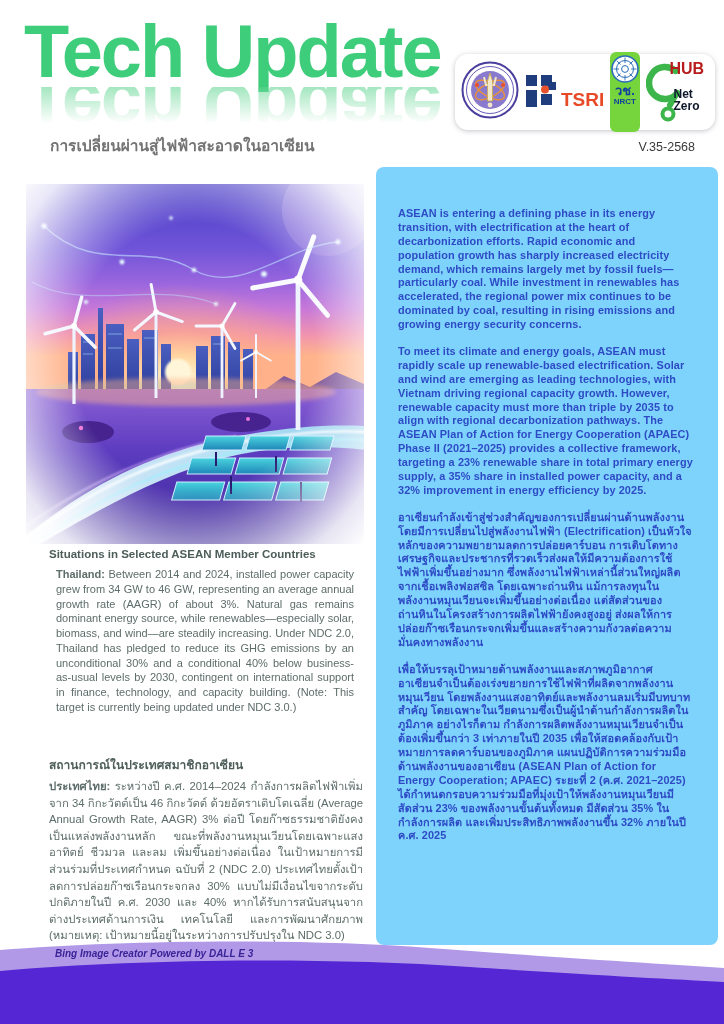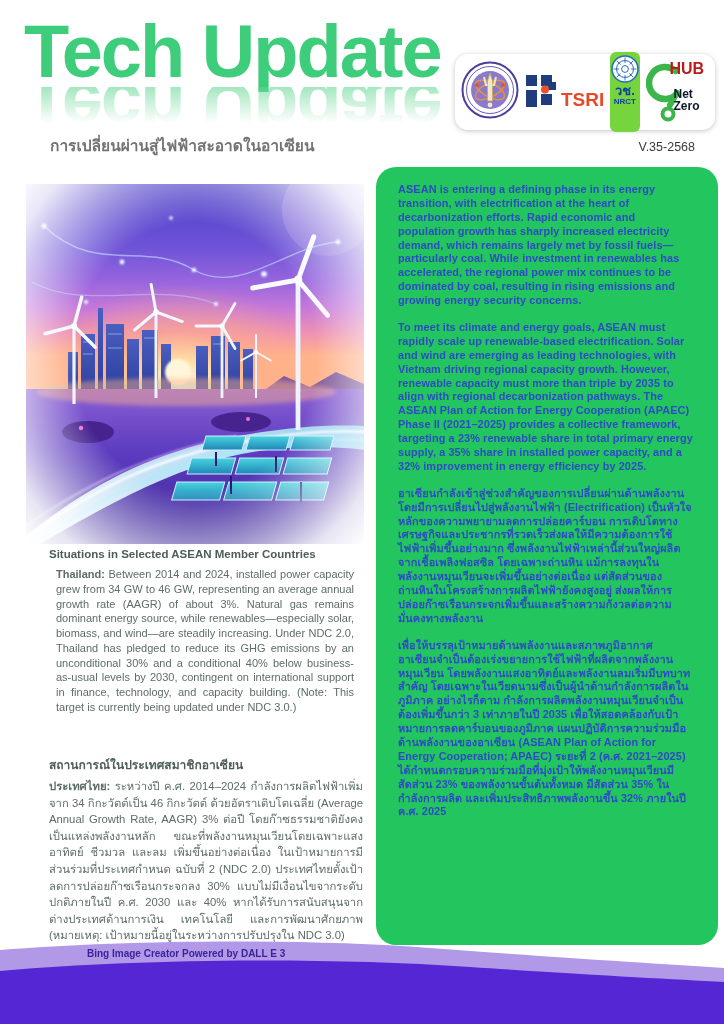--- a/index.html
+++ b/index.html
@@ -41,28 +41,28 @@
     background:radial-gradient(ellipse at 50% 48%, rgba(255,255,255,0) 50%, rgba(255,255,255,.88) 86%, #ffffff 99%);}
   
   .left-col{position:absolute;left:49px;top:548px;width:312px;color:#5d6d6a;}
   .left-heading{font-size:11.5px;font-weight:bold;color:#4d5d59;margin:0 0 3px 0;}
   .left-para-en{font-size:11px;line-height:1.345;text-align:justify;margin:7px;}
   .left-col-th{position:absolute;left:49px;top:755px;width:314px;color:#5d6d6a;}
   .left-heading-th{font-size:12px;font-weight:bold;color:#4d5d59;margin:0 0 4px 0;}
   .left-para-th{font-size:11.3px;line-height:1.47;text-align:justify;margin:0;}
   .lead{font-weight:bold;}
   
-  .right-panel{position:absolute;left:376px;top:167px;width:342px;height:778px;background:#22c55e;
-    border-radius:20px;box-sizing:border-box;padding:16px 24px 20px 22px;overflow:hidden;}
+  .right-panel{position:absolute;left:376px;top:167px;width:342px;height:778px;background:#7dd3fc;
+    border-radius:8px;box-sizing:border-box;padding:40px 24px 20px 22px;overflow:hidden;}
   .right-panel p{margin:0 0 13px 0;font-size:10.9px;line-height:1.275;color:#2e4bc5;font-weight:bold;
     letter-spacing:.1px;}
   
   .footer-waves{position:absolute;left:0;top:934px;width:724px;height:90px;}
-  .footer-credit{position:absolute;left:55px;top:948px;font-size:10px;
-    font-weight:bold;color:#3a2397;margin-left:32px;}
+  .footer-credit{position:absolute;left:55px;top:948px;font-size:10px;font-style:italic;
+    font-weight:bold;color:#3a2397;}
 </style>
 </head>
 <body>
 
 <div id="page">
 
   <div class="masthead-wrap">
     <div class="masthead">Tech Update</div>
     <div class="masthead-reflection">
       <div class="masthead">Tech Update</div>

